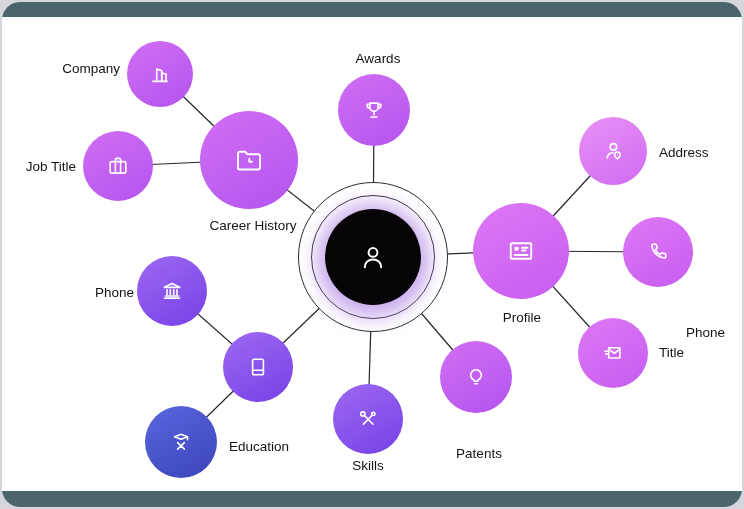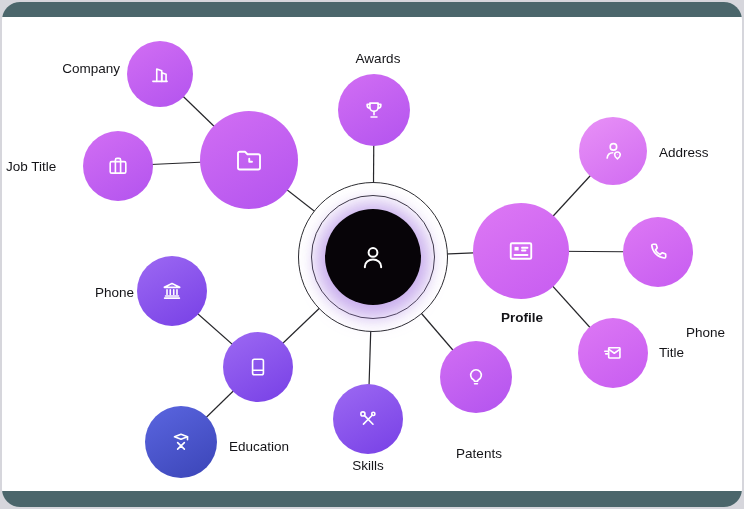--- a/index.html
+++ b/index.html
@@ -62,23 +62,23 @@
     display:flex;align-items:center;justify-content:center;
   }
   .center-core svg{width:32px;height:32px;}
 
   .nlabel{
     position:absolute;z-index:3;color:#141418;
     font-size:13.5px;line-height:1.2;white-space:nowrap;
   }
   .l-career-history{left:189px;top:218px;width:128px;text-align:center;}
   .l-company{left:30px;top:61px;width:90px;text-align:right;}
-  .l-job-title{left:6px;top:159px;width:70px;}
+  .l-job-title{left:6px;top:159px;width:70px;text-align:right;}
   .l-awards{left:334px;top:51px;width:88px;text-align:center;}
-  .l-profile{left:478px;top:310px;width:88px;text-align:center;font-weight:bold;}
+  .l-profile{left:478px;top:310px;width:88px;text-align:center;}
   .l-address{left:659px;top:145px;}
   .l-phone{left:686px;top:285px;margin-top:40px;}
   .l-email{left:659px;top:345px;}
   .l-school{left:54px;top:285px;width:80px;text-align:right;}
   .l-education{left:215px;top:406px;width:88px;text-align:center;margin-top:33px;}
   .l-qualifications{left:30px;top:441px;width:108px;text-align:right;}
   .l-skills{left:330px;top:458px;width:76px;text-align:center;}
   .l-patents{left:435px;top:416px;width:88px;text-align:center;margin-top:30px;}
 </style>
 </head>
@@ -203,20 +203,21 @@
         <circle cx="16.9" cy="7.3" r="1.5"></circle>
       </svg>
     </div>
     <div class="node n-patents g-magenta">
       <svg class="ic-sm" viewBox="0 0 24 24" fill="none" stroke="#ffffff" stroke-width="1.5" stroke-linecap="round" stroke-linejoin="round">
         <path d="M9.7 14.5a4.9 4.9 0 1 1 4.6 0c-.5.3-.8.8-.8 1.4h-3c0-.6-.3-1.1-.8-1.4z"></path>
         <path d="M10.7 18.2h2.6"></path>
       </svg>
     </div>
 
+    <div class="nlabel l-career-history">Career History</div>
     <div class="nlabel l-company">Company</div>
     <div class="nlabel l-job-title">Job Title</div>
     <div class="nlabel l-awards">Awards</div>
     <div class="nlabel l-profile">Profile</div>
     <div class="nlabel l-address">Address</div>
     <div class="nlabel l-phone">Phone</div>
     <div class="nlabel l-email">Title</div>
     <div class="nlabel l-school">Phone</div>
     <div class="nlabel l-education">Education</div>
     <div class="nlabel l-skills">Skills</div>

